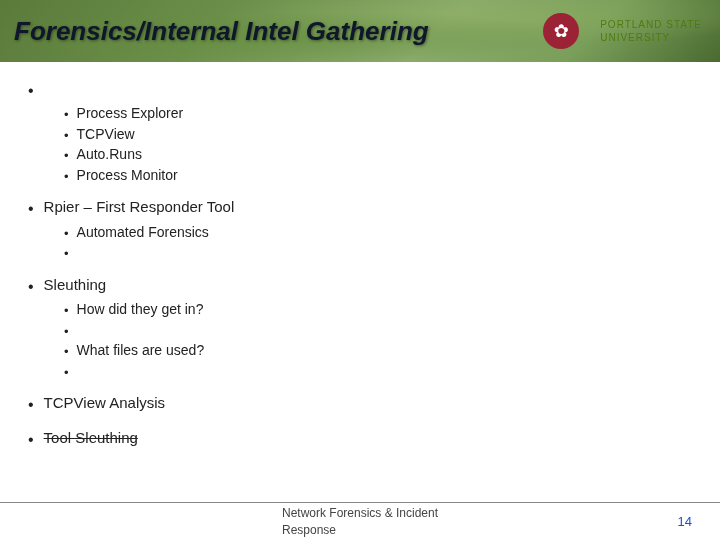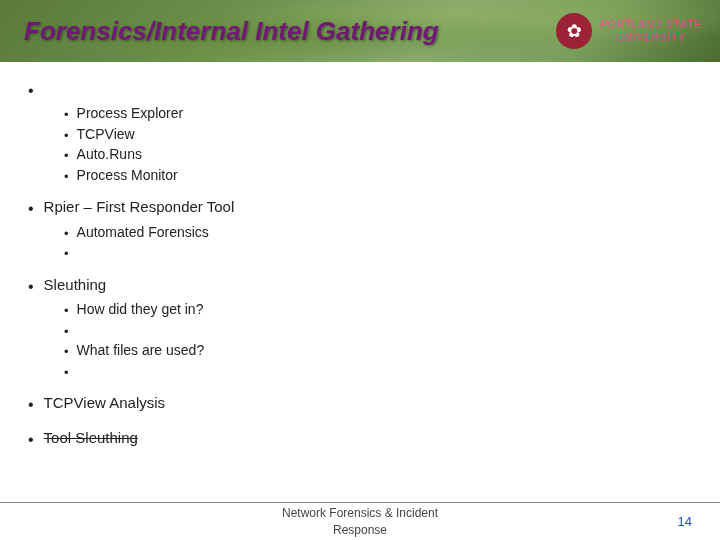--- a/index.html
+++ b/index.html
@@ -31,27 +31,27 @@
       content: '';
       position: absolute;
       top: 0; left: 0; right: 0; bottom: 0;
       background: 
         radial-gradient(ellipse at 40% 60%, rgba(100,140,60,0.6) 0%, transparent 50%),
         radial-gradient(ellipse at 70% 30%, rgba(150,180,100,0.4) 0%, transparent 40%);
     }
 
     .header-title {
       position: absolute;
-      left: 24px;
+      left: 14px;
       top: 50%;
       transform: translateY(-50%);
       font-size: 26px;
       font-weight: bold;
       font-style: italic;
-      color: #701a75;
+      color: #0f172a;
       text-shadow: 1px 1px 3px rgba(0,0,0,0.4);
       z-index: 2;
     }
 
     .header-logo {
       position: absolute;
       right: 18px;
       top: 50%;
       transform: translateY(-50%);
       display: flex;
@@ -66,25 +66,26 @@
       background: #9b2335;
       border-radius: 50%;
       display: flex;
       align-items: center;
       justify-content: center;
       color: white;
       font-size: 18px;
     }
 
     .logo-text {
-      color: #ec4899;
+      color: #4d7c0f;
       font-size: 13px;
       font-weight: bold;
       line-height: 1.3;
-      text-align: center;
+      text-align: left;
+      margin-left: 13px;
     }
 
     .logo-text span {
       display: block;
       font-size: 10px;
       font-weight: normal;
       letter-spacing: 1px;
       text-transform: uppercase;
     }
 
@@ -141,21 +142,20 @@
       border-top: 1.5px solid #888;
       display: flex;
       align-items: center;
       justify-content: center;
       background: #fff;
     }
 
     .footer-text {
       font-size: 12px;
       color: #444;
-      text-align: center;
       line-height: 1.4;
     }
 
     .footer-page {
       position: absolute;
       right: 28px;
       font-size: 13px;
       color: #1d4ed8;
     }
 

